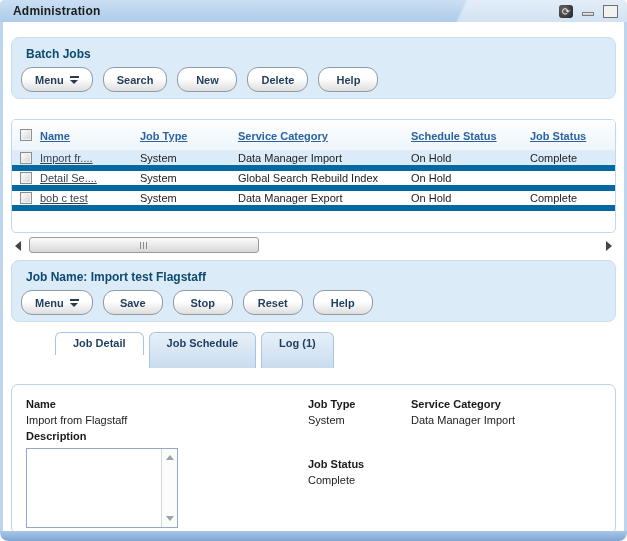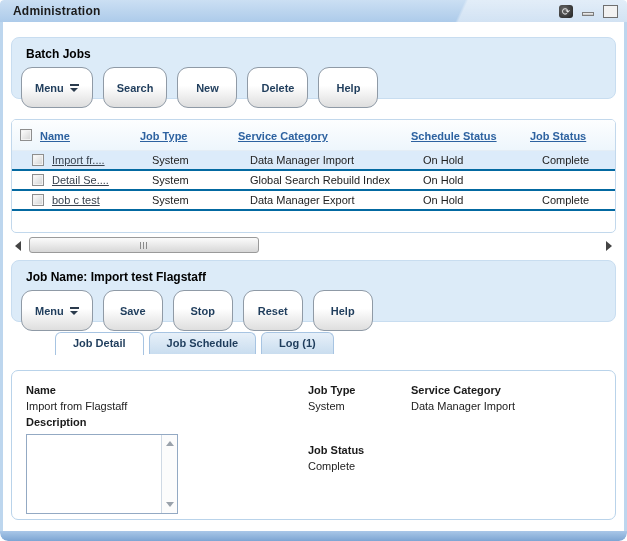--- a/index.html
+++ b/index.html
@@ -61,24 +61,24 @@
   }
 
   
   .panel {
     background:#dcebf8;
     border:1px solid #c8ddf0;
     border-radius:8px;
     padding:7px 9px 8px 9px;
     height:62px;
   }
-  .panel-title { font-size:12px; font-weight:bold; color:#000000; margin:2px 0 6px 5px; }
+  .panel-title { font-size:12px; font-weight:bold; color:#0c4a6e; margin:2px 0 6px 5px; }
   .btn-row { display:flex; gap:10px; }
   .btn {
-    min-width:60px; height:41px;
+    min-width:60px; height:25px;
     padding:0 13px;
     border:1px solid #8f9aa6; border-radius:11px;
     background:linear-gradient(#ffffff,#ffffff 45%,#dedede);
     box-shadow: inset 0 1px 0 #fff;
     font-family:"Liberation Sans", sans-serif;
     font-size:11px; font-weight:bold; color:#1f3d5c;
     display:inline-flex; align-items:center; justify-content:center; gap:6px;
     cursor:pointer;
   }
   .menu-glyph { display:inline-block; width:9px; }
@@ -96,21 +96,21 @@
     border-radius:5px;
     background:#fff;
     height:114px;
     overflow:hidden;
   }
   .thead {
     display:flex; align-items:center; height:31px;
     background:linear-gradient(#fdfeff,#eef6fc);
     border-bottom:1px solid #e4edf5;
   }
-  .trow { display:flex; align-items:center; height:20px; border-bottom:2px solid #0369a1; background:#fff; font-size:11px; color:#222;padding-left:12px; }
+  .trow { display:flex; align-items:center; height:20px; border-bottom:6px solid #0369a1; background:#fff; font-size:11px; color:#222; }
   .trow.selected { background:#dcebfa; }
   .cell { overflow:hidden; white-space:nowrap; }
   .c-cb  { flex:0 0 28px; display:flex; justify-content:center; }
   .c-name{ flex:0 0 100px; }
   .c-type{ flex:0 0 98px; }
   .c-cat { flex:0 0 173px; }
   .c-sch { flex:0 0 119px; }
   .c-job { flex:1 1 auto; }
   .hdr-link {
     font-size:11px; font-weight:bold; color:#2d62a0;
@@ -142,21 +142,21 @@
     width:1px; height:7px; background:#8a8a8a;
     box-shadow: 3px 0 0 #8a8a8a, 6px 0 0 #8a8a8a;
   }
 
   
   .job-panel { margin-top:6px; }
 
   
   .tabs { display:flex; gap:5px; margin:10px 0 16px 44px; position:relative; z-index:2; }
   .tab {
-    height:22px; line-height:21px;
+    height:36px; line-height:21px;
     padding:0 17px;
     font-size:11px; font-weight:bold; color:#1f3d5c;
     border:1px solid #a7c4e2; border-bottom:none;
     border-radius:6px 6px 0 0;
     background:linear-gradient(#e7f0f9,#c9ddef);
     cursor:pointer;
   }
   .tab.active { background:#fff; height:23px; margin-bottom:-1px; }
 
   

